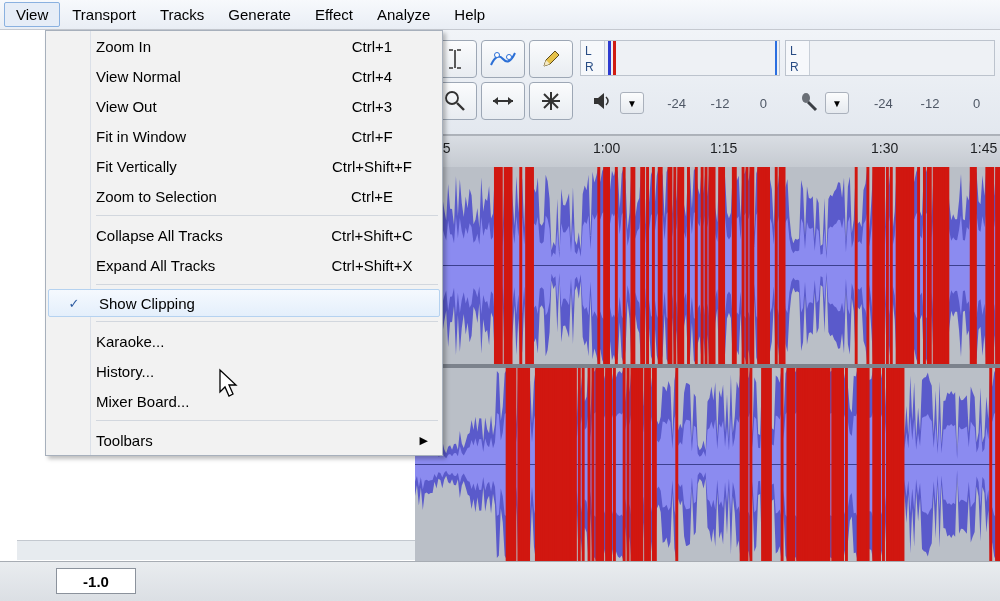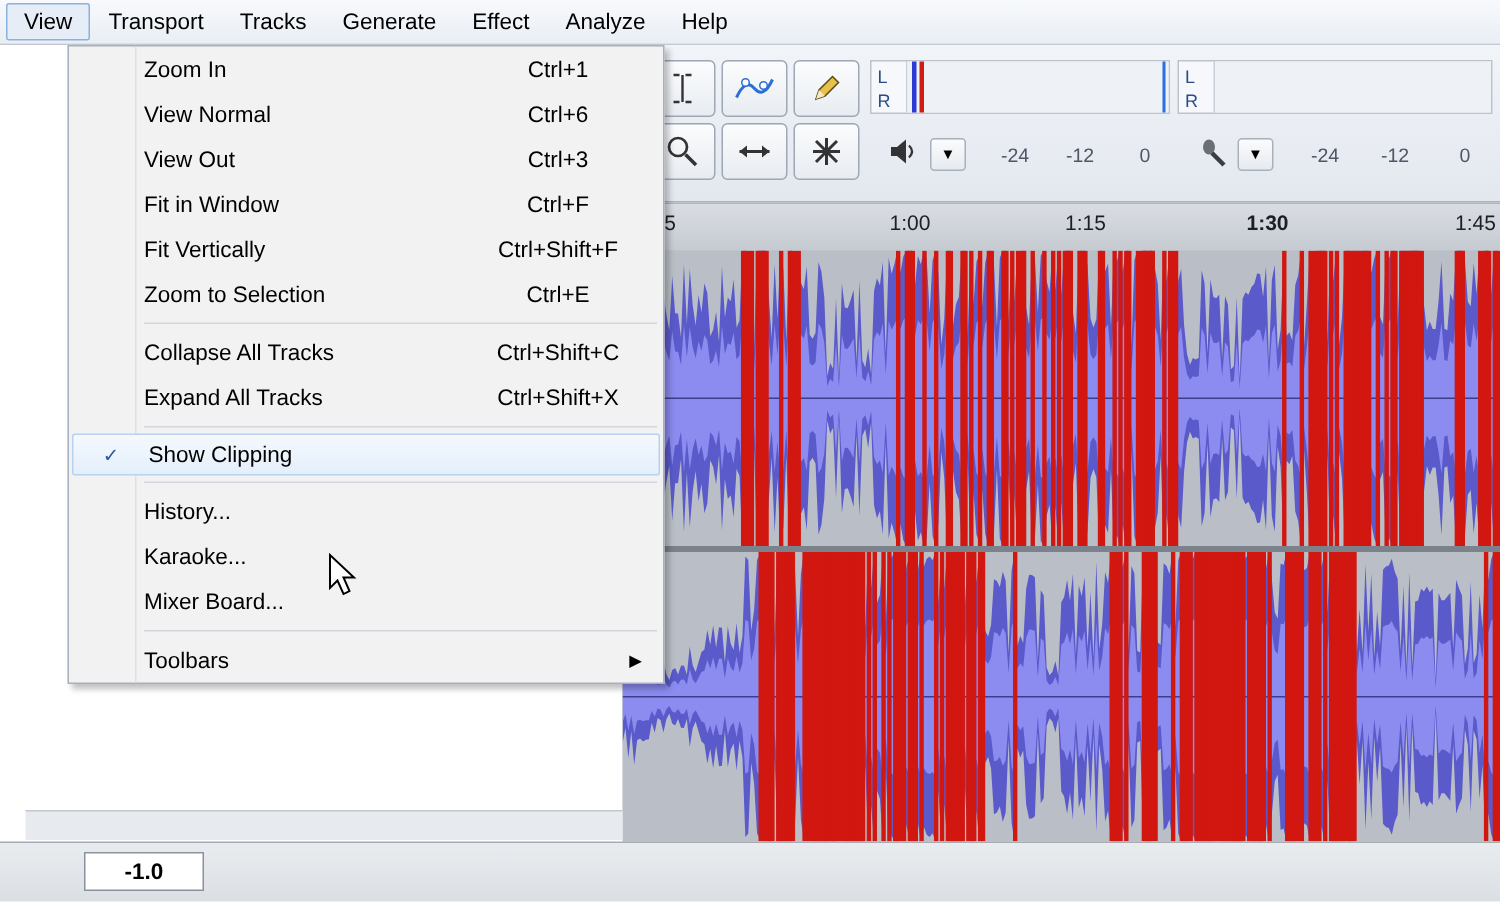--- a/index.html
+++ b/index.html
@@ -275,21 +275,21 @@
   <div class="dd-leftbar"></div>
 
   <div class="dd-item">
     <span class="check"></span>
       <span class="lbl">Zoom In</span>
       <span class="short">Ctrl+1</span>
   </div>
   <div class="dd-item">
     <span class="check"></span>
       <span class="lbl">View Normal</span>
-      <span class="short">Ctrl+6</span>
+      <span class="short">Ctrl+4</span>
   </div>
   <div class="dd-item">
     <span class="check"></span>
       <span class="lbl">View Out</span>
       <span class="short">Ctrl+3</span>
   </div>
   <div class="dd-item">
     <span class="check"></span>
       <span class="lbl">Fit in Window</span>
       <span class="short">Ctrl+F</span>
@@ -323,26 +323,26 @@
   <div class="dd-item highlight">
     <span class="check">✓</span>
     <span class="lbl">Show Clipping</span>
     <span class="short"></span>
   </div>
 
   <div class="dd-sep"></div>
 
   <div class="dd-item">
     <span class="check"></span>
+      <span class="lbl">Karaoke...</span>
+      <span class="short"></span>
+  </div>
+  <div class="dd-item">
+    <span class="check"></span>
       <span class="lbl">History...</span>
-      <span class="short"></span>
-  </div>
-  <div class="dd-item">
-    <span class="check"></span>
-      <span class="lbl">Karaoke...</span>
       <span class="short"></span>
   </div>
   <div class="dd-item">
     <span class="check"></span>
       <span class="lbl">Mixer Board...</span>
       <span class="short"></span>
   </div>
 
   <div class="dd-sep"></div>
 
@@ -446,21 +446,21 @@
     <span>-24</span>
     <span>-12</span>
     <span>0</span>
   </div>
 </div>
 
 <div class="ruler">
   <span class="tick" style="left:20px;">45</span>
   <span class="tick" style="left:150px;margin-left:28px;">1:00</span>
   <span class="tick" style="left:295px;">1:15</span>
-  <span class="tick" style="left:416px;font-weight:bold;">1:30</span>
+  <span class="tick" style="left:456px;">1:30</span>
   <span class="tick" style="left:555px;">1:45</span>
 </div>
 
 <div class="wave-area">
   <div class="channel">
     <svg class="wave-svg" id="wave-top" preserveAspectRatio="none" viewBox="0 0 600 200">
         <path d="M0 100 L0 9.355355455668388 L2 7.111188857896124 L4 56.63373634876328 L6 37.363255279753105 L8 6.836308742456183 L10 52.107509714183266 L12 38.26831322375084 L14 30.303008296784242 L16 22.90585040570498 L18 46.22997464654692 L20 52.803349559038594 L22 3.8707650220409278 L24 36.26284334601638 L26 49.06560718593484 L28 30.262721071307624 L30 43.317257944123 L32 53.976236227586924 L34 17.15136207071218 L36 42.408791633037055 L38 42.678166878958315 L40 58.85404127641331 L42 9.178954017274805 L44 49.870383510026805 L46 12.457889017011652 L48 36.903451593510425 L50 50.80063039839725 L52 30.060464884087764 L54 41.98456840202223 L56 22.191257920352086 L58 28.731399016174905 L60 58.08352117541068 L62 53.58784403631838 L64 41.610702500856156 L66 61.68699760904659 L68 10.691737991033818 L70 45.36706105040634 L72 31.861215535881513 L74 34.41658225829222 L76 19.403429373465556 L78 52.330765444645685 L80 47.3003040521168 L82 0 L84 0 L86 49.49624829601428 L88 9.825005362714606 L90 65.3362768641329 L92 0 L94 0 L96 0 L98 0 L100 30.731160634176547 L102 59.71899977872406 L104 9.119610673495131 L106 46.427317232309576 L108 0 L110 13.156706340095582 L112 61.08053390929165 L114 0 L116 0 L118 63.18828145892987 L120 3.588005113734866 L122 21.871248138157625 L124 26.158876232086158 L126 10.695793567414498 L128 57.07711402705842 L130 59.696862218111086 L132 55.65433828868655 L134 7.806135795235676 L136 14.230495534538761 L138 31.967877999157523 L140 84.8914621887438 L142 76.2130756856842 L144 80.10948964983154 L146 32.30872351254661 L148 86.20906318810844 L150 22.13069853166229 L152 38.646269196019404 L154 39.0634497883314 L156 33.48848796458394 L158 26.537248924259814 L160 75.37367610042728 L162 20.23113078826036 L164 74.4842029265504 L166 79.12336648091053 L168 66.36755665918587 L170 83.88895443764315 L172 27.372688800895133 L174 18.808544566102853 L176 23.48875345367378 L178 7.798334643781018 L180 70.15450610554453 L182 4.877585829890847 L184 15.657179158253442 L186 8.840843965581783 L188 0 L190 15.1298974097176 L192 4.1447631622273775 L194 0 L196 0 L198 0 L200 23.327232012911608 L202 3.7785170241485417 L204 9.32285279821376 L206 0 L208 5.339627089718533 L210 42.497682848045315 L212 6.828768142921319 L214 0 L216 14.987743291828593 L218 63.712827856549374 L220 46.237872826092726 L222 0 L224 0 L226 50.547388846216315 L228 36.457467443306 L230 31.43767190747323 L232 0 L234 0 L236 58.31277869194876 L238 0 L240 36.49270443590032 L242 7.78713028216535 L244 2.5973786688512774 L246 37.86203159426408 L248 8.534548241211994 L250 0 L252 0 L254 8.93401372178755 L256 51.87683739484565 L258 4.952901125749392 L260 0 L262 0 L264 47.53557434145801 L266 0.08600194215409829 L268 34.51219510010978 L270 0 L272 6.980002052711271 L274 0 L276 38.545920049956685 L278 50.50194599449438 L280 0 L282 5.162499069805179 L284 41.84360544660147 L286 3.4439839176561406 L288 0 L290 20.639171844570953 L292 28.064391741390963 L294 0 L296 26.92563775082128 L298 0 L300 29.82927191374874 L302 0 L304 0 L306 0 L308 41.64555762312031 L310 56.02979046266517 L312 0 L314 0 L316 0 L318 10.271852270755275 L320 46.08386281347708 L322 52.12495730886187 L324 46.570983893470455 L326 0 L328 0 L330 14.123826490427732 L332 8.98819529718675 L334 51.45326107447736 L336 0 L338 7.389425503045288 L340 0 L342 14.59236048756263 L344 0 L346 0 L348 65.80437893255399 L350 6.667378332036861 L352 0 L354 32.23894050987752 L356 0 L358 0 L360 0 L362 0 L364 11.77255013423985 L366 22.559269512436273 L368 61.023931924391945 L370 0 L372 21.393646736946522 L374 1.4157014712315146 L376 69.18663554650816 L378 67.22461537674783 L380 20.4722196233199 L382 12.282846941280013 L384 50.36331603590656 L386 70.12949719896035 L388 77.33594046693456 L390 72.78399144269495 L392 73.7869047068121 L394 72.5143395012136 L396 13.214819387240823 L398 22.114093553990102 L400 69.6529916697022 L402 19.494205440365747 L404 31.407880397540552 L406 32.252276321490044 L408 29.79662255157737 L410 73.02239143884962 L412 30.942944162604718 L414 36.50032021378969 L416 80.30417921332581 L418 78.32507122458473 L420 31.596719419308968 L422 87.51156469970968 L424 32.57427289562264 L426 28.20212201935243 L428 29.86700190264429 L430 24.874049178568697 L432 22.44999398868424 L434 15.375032606615164 L436 16.09539180983927 L438 31.24668359977548 L440 10.626854196557431 L442 75.60840595051388 L444 20.03901060826003 L446 9.612972896920795 L448 67.12261091391841 L450 53.709375365442895 L452 2.1457211608723696 L454 57.93740166901055 L456 55.335464751418264 L458 60.87946436999055 L460 23.338463950162435 L462 16.958476851874764 L464 0 L466 65.03076954652107 L468 35.31210298697978 L470 0 L472 6.394043544231323 L474 68.8167865546171 L476 0 L478 0 L480 0 L482 62.38599801694441 L484 0 L486 20.40345915025344 L488 0 L490 63.25742193082636 L492 44.798852899440774 L494 0 L496 0 L498 0 L500 1.1529595472389786 L502 0 L504 11.606587237795708 L506 0 L508 0 L510 0 L512 15.242011445713203 L514 5.205771128110314 L516 0 L518 45.08367583924304 L520 50.0232849078758 L522 0 L524 5.605508661423087 L526 0 L528 0 L530 51.22632766635495 L532 0 L534 0 L536 0 L538 0 L540 0 L542 0 L544 0 L546 6.12328372093404 L548 36.55485458712743 L550 54.10235392849438 L552 48.03782679170043 L554 53.15121656900865 L556 53.16896682612083 L558 34.13882307475829 L560 7.118398136697678 L562 52.97926981316342 L564 54.05222008304787 L566 29.058884701365642 L568 34.006273589415386 L570 0 L572 0 L574 0 L576 6.2982702170115346 L578 34.69759091048721 L580 37.89210963466773 L582 8.429890162587597 L584 29.3061304246488 L586 0 L588 18.68691061358976 L590 0 L592 0 L594 29.12808691233282 L596 0 L598 0 L600 17.049827314131164 L600 182.95017268586884 L598 200 L596 200 L594 170.87191308766717 L592 200 L590 200 L588 181.31308938641024 L586 200 L584 170.6938695753512 L582 191.57010983741242 L580 162.10789036533225 L578 165.3024090895128 L576 193.70172978298848 L574 200 L572 200 L570 200 L568 165.9937264105846 L566 170.94111529863437 L564 145.94777991695213 L562 147.02073018683657 L560 192.8816018633023 L558 165.8611769252417 L556 146.83103317387918 L554 146.84878343099135 L552 151.96217320829956 L550 145.89764607150562 L548 163.44514541287256 L546 193.87671627906596 L544 200 L542 200 L540 200 L538 200 L536 200 L534 200 L532 200 L530 148.77367233364504 L528 200 L526 200 L524 194.39449133857693 L522 200 L520 149.9767150921242 L518 154.91632416075697 L516 200 L514 194.7942288718897 L512 184.75798855428678 L510 200 L508 200 L506 200 L504 188.3934127622043 L502 200 L500 198.847040452761 L498 200 L496 200 L494 200 L492 155.20114710055924 L490 136.74257806917365 L488 200 L486 179.59654084974656 L484 200 L482 137.61400198305557 L480 200 L478 200 L476 200 L474 131.1832134453829 L472 193.60595645576868 L470 200 L468 164.68789701302023 L466 134.96923045347893 L464 200 L462 183.04152314812524 L460 176.66153604983757 L458 139.12053563000944 L456 144.66453524858173 L454 142.06259833098946 L452 197.85427883912763 L450 146.2906246345571 L448 132.8773890860816 L446 190.38702710307922 L444 179.96098939174 L442 124.39159404948612 L440 189.37314580344258 L438 168.75331640022452 L436 183.90460819016073 L434 184.62496739338485 L432 177.55000601131576 L430 175.1259508214313 L428 170.1329980973557 L426 171.79787798064757 L424 167.42572710437736 L422 112.48843530029032 L420 168.40328058069105 L418 121.67492877541527 L416 119.69582078667419 L414 163.49967978621032 L412 169.0570558373953 L410 126.97760856115038 L408 170.20337744842263 L406 167.74772367850994 L404 168.59211960245943 L402 180.50579455963424 L400 130.3470083302978 L398 177.8859064460099 L396 186.78518061275918 L394 127.4856604987864 L392 126.2130952931879 L390 127.21600855730505 L388 122.66405953306544 L386 129.87050280103963 L384 149.63668396409344 L382 187.71715305872 L380 179.52778037668008 L378 132.77538462325217 L376 130.81336445349183 L374 198.5842985287685 L372 178.60635326305348 L370 200 L368 138.97606807560805 L366 177.4407304875637 L364 188.22744986576015 L362 200 L360 200 L358 200 L356 200 L354 167.76105949012248 L352 200 L350 193.33262166796314 L348 134.195621067446 L346 200 L344 200 L342 185.40763951243736 L340 200 L338 192.6105744969547 L336 200 L334 148.54673892552265 L332 191.01180470281327 L330 185.87617350957225 L328 200 L326 200 L324 153.42901610652956 L322 147.87504269113813 L320 153.91613718652292 L318 189.7281477292447 L316 200 L314 200 L312 200 L310 143.97020953733482 L308 158.3544423768797 L306 200 L304 200 L302 200 L300 170.17072808625124 L298 200 L296 173.0743622491787 L294 200 L292 171.93560825860902 L290 179.36082815542903 L288 200 L286 196.55601608234386 L284 158.1563945533985 L282 194.83750093019484 L280 200 L278 149.49805400550562 L276 161.4540799500433 L274 200 L272 193.01999794728874 L270 200 L268 165.48780489989022 L266 199.9139980578459 L264 152.46442565854198 L262 200 L260 200 L258 195.0470988742506 L256 148.12316260515433 L254 191.06598627821245 L252 200 L250 200 L248 191.465451758788 L246 162.13796840573593 L244 197.40262133114874 L242 192.21286971783465 L240 163.50729556409968 L238 200 L236 141.68722130805125 L234 200 L232 200 L230 168.56232809252677 L228 163.542532556694 L226 149.4526111537837 L224 200 L222 200 L220 153.7621271739073 L218 136.28717214345062 L216 185.0122567081714 L214 200 L212 193.17123185707868 L210 157.50231715195468 L208 194.66037291028147 L206 200 L204 190.67714720178623 L202 196.22148297585147 L200 176.67276798708838 L198 200 L196 200 L194 200 L192 195.85523683777262 L190 184.8701025902824 L188 200 L186 191.15915603441823 L184 184.34282084174657 L182 195.12241417010915 L180 129.84549389445547 L178 192.201665356219 L176 176.51124654632622 L174 181.19145543389715 L172 172.62731119910487 L170 116.11104556235685 L168 133.63244334081412 L166 120.87663351908947 L164 125.5157970734496 L162 179.76886921173963 L160 124.62632389957272 L158 173.4627510757402 L156 166.51151203541605 L154 160.9365502116686 L152 161.3537308039806 L150 177.8693014683377 L148 113.79093681189156 L146 167.6912764874534 L144 119.89051035016846 L142 123.7869243143158 L140 115.1085378112562 L138 168.0321220008425 L136 185.76950446546124 L134 192.19386420476434 L132 144.34566171131345 L130 140.30313778188892 L128 142.92288597294157 L126 189.3042064325855 L124 173.84112376791384 L122 178.12875186184237 L120 196.41199488626512 L118 136.81171854107012 L116 200 L114 200 L112 138.91946609070834 L110 186.84329365990442 L108 200 L106 153.57268276769042 L104 190.88038932650488 L102 140.28100022127595 L100 169.26883936582345 L98 200 L96 200 L94 200 L92 200 L90 134.6637231358671 L88 190.1749946372854 L86 150.50375170398573 L84 200 L82 200 L80 152.69969594788319 L78 147.6692345553543 L76 180.59657062653446 L74 165.58341774170776 L72 168.1387844641185 L70 154.63293894959367 L68 189.30826200896618 L66 138.31300239095341 L64 158.38929749914385 L62 146.4121559636816 L60 141.91647882458932 L58 171.26860098382508 L56 177.8087420796479 L54 158.01543159797777 L52 169.93953511591224 L50 149.19936960160274 L48 163.09654840648957 L46 187.54211098298833 L44 150.1296164899732 L42 190.8210459827252 L40 141.1459587235867 L38 157.3218331210417 L36 157.59120836696295 L34 182.8486379292878 L32 146.02376377241308 L30 156.682742055877 L28 169.73727892869238 L26 150.93439281406518 L24 163.73715665398362 L22 196.12923497795907 L20 147.1966504409614 L18 153.7700253534531 L16 177.094149594295 L14 169.69699170321576 L12 161.73168677624915 L10 147.89249028581673 L8 193.1636912575438 L6 162.6367447202469 L4 143.36626365123672 L2 192.88881114210386 L0 190.6446445443316 Z" fill="#5a5acb"></path>
         <path d="M0 100 L0 50.14544550061761 L2 48.91115387184286 L4 76.1485549918198 L6 65.54979040386421 L8 48.759969808350895 L10 73.6591303428008 L12 66.04757227306297 L14 61.66665456323133 L16 57.598217723137736 L18 70.4264860556008 L20 74.04184225747122 L22 47.128920762122505 L24 64.944563840309 L26 71.98608395226415 L28 61.64449658921919 L30 68.82449186926765 L32 74.6869299251728 L34 54.433249138891696 L36 68.32483539817038 L38 68.47299178342706 L40 77.36972270202732 L42 50.04842470950114 L44 72.42871093051474 L46 51.85183895935641 L48 65.29689837643073 L50 72.94034671911848 L52 61.53325568624827 L54 68.09151262111223 L56 57.20519185619364 L58 60.80226945889619 L60 76.94593664647587 L62 74.47331421997511 L64 67.88588637547088 L66 78.92784868497563 L68 50.88045589506859 L70 69.95188357772349 L72 62.52366854473483 L74 63.92912024206072 L76 55.67188615540605 L78 73.78192099455512 L80 71.01516722866424 L82 44.99999999999999 L84 44.99999999999999 L86 72.22293656280786 L88 50.40375294949303 L90 80.93495227527309 L92 44.99999999999999 L94 44.99999999999999 L96 44.99999999999999 L98 44.99999999999999 L100 61.902138348797095 L102 77.84544987829824 L104 50.01578587042232 L106 70.53502447777026 L108 44.99999999999999 L110 52.236188487052566 L112 78.59429365011042 L114 44.99999999999999 L116 44.99999999999999 L118 79.75355480241143 L120 46.97340281255417 L122 57.02918647598669 L124 59.38738192764738 L126 50.88268646207797 L128 76.39241271488213 L130 77.8332742199611 L132 75.6098860587776 L134 49.29337468737962 L136 52.82677254399631 L138 62.58233289953663 L140 91.69030420380909 L142 86.91719162712631 L144 89.06021930740735 L146 62.769797931900634 L148 92.41498475345965 L150 57.171884192414254 L152 66.25544805781067 L154 66.48489738358226 L156 63.41866838052116 L158 59.59548690834289 L160 86.455521855235 L162 56.127121933543194 L164 85.96631160960271 L166 88.51785156450079 L168 81.50215616255223 L170 91.13892494070373 L172 60.05497884049232 L174 55.344699511356566 L176 57.91881439952058 L178 49.28908405407956 L180 83.58497835804948 L182 47.68267220643996 L184 53.61144853703939 L186 49.862464181069974 L188 44.99999999999999 L190 53.321443575344674 L192 47.279619739225055 L194 44.99999999999999 L196 44.99999999999999 L198 44.99999999999999 L200 57.829977607101384 L202 47.07818436328169 L204 50.127569039017565 L206 44.99999999999999 L208 47.93679489934519 L210 68.37372556642492 L212 48.755822478606724 L214 44.99999999999999 L216 53.24325881050572 L218 80.04205532110215 L220 70.43083005435099 L222 44.99999999999999 L224 44.99999999999999 L226 72.80106386541897 L228 65.05160709381829 L230 62.29071954911027 L232 44.99999999999999 L234 44.99999999999999 L236 77.07202828057181 L238 44.99999999999999 L240 65.07098743974518 L242 49.28292165519094 L244 46.4285582678682 L246 65.82411737684524 L248 49.69400153266659 L250 44.99999999999999 L252 44.99999999999999 L254 49.91370754698315 L256 73.53226056716511 L258 47.72409561916216 L260 44.99999999999999 L262 44.99999999999999 L264 71.1445658878019 L266 45.04730106818475 L268 63.981707305060375 L270 44.99999999999999 L272 48.83900112899119 L274 44.99999999999999 L276 66.20025602747617 L278 72.77607029697191 L280 44.99999999999999 L282 47.83937448839284 L284 68.01398299563081 L286 46.894191154710875 L288 44.99999999999999 L290 56.35154451451402 L292 60.435415457765025 L294 44.99999999999999 L296 59.8091007629517 L298 44.99999999999999 L300 61.406099552561805 L302 44.99999999999999 L304 44.99999999999999 L306 44.99999999999999 L308 67.90505669271616 L310 75.81638475446584 L312 44.99999999999999 L314 44.99999999999999 L316 44.99999999999999 L318 50.6495187489154 L320 70.34612454741239 L322 73.66872651987403 L324 70.61404114140875 L326 44.99999999999999 L328 44.99999999999999 L330 52.76810456973525 L332 49.94350741345271 L334 73.29929359096255 L336 44.99999999999999 L338 49.0641840266749 L340 44.99999999999999 L342 53.02579826815944 L344 44.99999999999999 L346 44.99999999999999 L348 81.19240841290468 L350 48.66705808262027 L352 44.99999999999999 L354 62.73141728043264 L356 44.99999999999999 L358 44.99999999999999 L360 44.99999999999999 L362 44.99999999999999 L364 51.47490257383191 L366 57.40759823183995 L368 78.56316255841557 L370 44.99999999999999 L372 56.76650570532058 L374 45.77863580917733 L376 83.05264955057949 L378 81.9735384572113 L380 56.259720792825945 L382 51.755565817704 L384 72.6998238197486 L386 83.5712234594282 L388 87.534767256814 L390 85.03119529348223 L392 85.58279758874666 L394 84.88288672566748 L396 52.26815066298245 L398 57.16275145469455 L400 83.30914541833621 L402 55.72181299220116 L404 62.2743342186473 L406 62.73875197681952 L408 61.38814240336755 L410 85.16231529136729 L412 62.01861928943259 L414 65.07517611758433 L416 89.1672985673292 L418 88.0787891735216 L420 62.37819568061993 L422 93.13136058484032 L424 62.91585009259245 L426 60.51116711064383 L428 61.42685104645436 L430 58.68072704821278 L432 57.34749669377633 L434 53.45626793363834 L436 53.85246549541159 L438 62.185675979876514 L440 50.844769808106584 L442 86.58462327278264 L444 56.02145583454301 L446 50.28713509330643 L448 81.91743600265512 L450 74.54015645099359 L452 46.1801466384798 L454 76.86557091795581 L456 75.43450561328004 L458 78.48370540349481 L460 57.836155172589336 L462 54.32716226853112 L464 44.99999999999999 L466 80.76692325058659 L468 64.42165664283888 L470 44.99999999999999 L472 48.51672394932722 L474 82.84923260503939 L476 44.99999999999999 L478 44.99999999999999 L480 44.99999999999999 L482 79.31229890931942 L484 44.99999999999999 L486 56.22190253263939 L488 44.99999999999999 L490 79.7915820619545 L492 69.63936909469243 L494 44.99999999999999 L496 44.99999999999999 L498 44.99999999999999 L500 45.634127750981435 L502 44.99999999999999 L504 51.383622980787635 L506 44.99999999999999 L508 44.99999999999999 L510 44.99999999999999 L512 53.383106295142255 L514 47.86317412046067 L516 44.99999999999999 L518 69.79602171158368 L520 72.51280669933169 L522 44.99999999999999 L524 48.0830297637827 L526 44.99999999999999 L528 44.99999999999999 L530 73.17448021649523 L532 44.99999999999999 L534 44.99999999999999 L536 44.99999999999999 L538 44.99999999999999 L540 44.99999999999999 L542 44.99999999999999 L544 44.99999999999999 L546 48.36780604651372 L548 65.10517002292008 L550 74.75629466067191 L552 71.42080473543524 L554 74.23316911295476 L556 74.24293175436645 L558 63.776352691117054 L560 48.91511897518372 L562 74.13859839723987 L564 74.72872104567632 L566 60.9823865857511 L568 63.70345047417846 L570 44.99999999999999 L572 44.99999999999999 L574 44.99999999999999 L576 48.46404861935634 L578 64.08367500076795 L580 65.84066029906725 L582 49.636439589423176 L584 61.118371733556835 L586 44.99999999999999 L588 55.277800837474366 L590 44.99999999999999 L592 44.99999999999999 L594 61.02044780178305 L596 44.99999999999999 L598 44.99999999999999 L600 54.37740502277214 L600 145.62259497722786 L598 155 L596 155 L594 138.97955219821694 L592 155 L590 155 L588 144.72219916252564 L586 155 L584 138.88162826644316 L582 150.36356041057684 L580 134.15933970093275 L578 135.91632499923205 L576 151.53595138064367 L574 155 L572 155 L570 155 L568 136.29654952582155 L566 139.0176134142489 L564 125.27127895432368 L562 125.86140160276013 L560 151.0848810248163 L558 136.22364730888296 L556 125.75706824563355 L554 125.76683088704524 L552 128.57919526456476 L550 125.24370533932809 L548 134.89482997707992 L546 151.63219395348628 L544 155 L542 155 L540 155 L538 155 L536 155 L534 155 L532 155 L530 126.82551978350477 L528 155 L526 155 L524 151.9169702362173 L522 155 L520 127.48719330066831 L518 130.20397828841632 L516 155 L514 152.13682587953934 L512 146.61689370485774 L510 155 L508 155 L506 155 L504 148.61637701921236 L502 155 L500 154.36587224901857 L498 155 L496 155 L494 155 L492 130.36063090530757 L490 120.2084179380455 L488 155 L486 143.77809746736062 L484 155 L482 120.68770109068058 L480 155 L478 155 L476 155 L474 117.15076739496061 L472 151.48327605067277 L470 155 L468 135.57834335716112 L466 119.23307674941341 L464 155 L462 145.6728377314689 L460 142.16384482741066 L458 121.51629459650519 L456 124.56549438671996 L454 123.13442908204419 L452 153.8198533615202 L450 125.45984354900641 L448 118.08256399734488 L446 149.71286490669357 L444 143.97854416545698 L442 113.41537672721736 L440 149.15523019189342 L438 137.81432402012348 L436 146.1475345045884 L434 146.54373206636166 L432 142.65250330622368 L430 141.3192729517872 L428 138.57314895354563 L426 139.48883288935616 L424 137.08414990740755 L422 106.86863941515968 L420 137.62180431938006 L418 111.9212108264784 L416 110.8327014326708 L414 134.92482388241567 L412 137.9813807105674 L410 114.83768470863271 L408 138.61185759663243 L406 137.26124802318049 L404 137.7256657813527 L402 144.27818700779883 L400 116.69085458166379 L398 142.83724854530544 L396 147.73184933701754 L394 115.11711327433252 L392 114.41720241125334 L390 114.96880470651777 L388 112.465232743186 L386 116.4287765405718 L384 127.3001761802514 L382 148.244434182296 L380 143.74027920717407 L378 118.0264615427887 L376 116.94735044942051 L374 154.22136419082267 L372 143.23349429467942 L370 155 L368 121.43683744158443 L366 142.59240176816004 L364 148.5250974261681 L362 155 L360 155 L358 155 L356 155 L354 137.26858271956735 L352 155 L350 151.33294191737974 L348 118.80759158709532 L346 155 L344 155 L342 146.97420173184057 L340 155 L338 150.9358159733251 L336 155 L334 126.70070640903745 L332 150.05649258654728 L330 147.23189543026476 L328 155 L326 155 L324 129.38595885859127 L322 126.33127348012597 L320 129.6538754525876 L318 149.3504812510846 L316 155 L314 155 L312 155 L310 124.18361524553416 L308 132.09494330728384 L306 155 L304 155 L302 155 L300 138.5939004474382 L298 155 L296 140.1908992370483 L294 155 L292 139.56458454223497 L290 143.64845548548598 L288 155 L286 153.10580884528912 L284 131.9860170043692 L282 152.16062551160715 L280 155 L278 127.22392970302809 L276 133.79974397252383 L274 155 L272 151.16099887100881 L270 155 L268 136.01829269493962 L266 154.95269893181523 L264 128.8554341121981 L262 155 L260 155 L258 152.27590438083783 L256 126.46773943283489 L254 150.08629245301685 L252 155 L250 155 L248 150.3059984673334 L246 134.17588262315476 L244 153.5714417321318 L242 150.71707834480907 L240 134.92901256025482 L238 155 L236 122.92797171942819 L234 155 L232 155 L230 137.70928045088974 L228 134.9483929061817 L226 127.19893613458103 L224 155 L222 155 L220 129.569169945649 L218 119.95794467889785 L216 146.75674118949428 L214 155 L212 151.24417752139328 L210 131.62627443357508 L208 152.0632051006548 L206 155 L204 149.87243096098243 L202 152.9218156367183 L200 142.1700223928986 L198 155 L196 155 L194 155 L192 152.72038026077496 L190 146.6785564246553 L188 155 L186 150.13753581893002 L184 146.3885514629606 L182 152.31732779356003 L180 116.41502164195052 L178 150.71091594592045 L176 142.08118560047942 L174 144.65530048864343 L172 139.9450211595077 L170 108.86107505929627 L168 118.49784383744777 L166 111.48214843549921 L164 114.03368839039729 L162 143.8728780664568 L160 113.544478144765 L158 140.40451309165712 L156 136.58133161947885 L154 133.51510261641772 L152 133.74455194218933 L150 142.82811580758573 L148 107.58501524654035 L146 137.23020206809937 L144 110.93978069259265 L142 113.08280837287369 L140 108.30969579619091 L138 137.41766710046338 L136 147.1732274560037 L134 150.7066253126204 L132 124.3901139412224 L130 122.1667257800389 L128 123.60758728511787 L126 149.11731353792203 L124 140.61261807235263 L122 142.9708135240133 L120 153.02659718744582 L118 120.24644519758857 L116 155 L114 155 L112 121.40570634988958 L110 147.76381151294743 L108 155 L106 129.46497552222974 L104 149.98421412957768 L102 122.15455012170176 L100 138.0978616512029 L98 155 L96 155 L94 155 L92 155 L90 119.06504772472691 L88 149.59624705050697 L86 127.77706343719214 L84 155 L82 155 L80 128.98483277133576 L78 126.21807900544488 L76 144.32811384459396 L74 136.07087975793928 L72 137.47633145526515 L70 130.0481164222765 L68 149.1195441049314 L66 121.07215131502437 L64 132.11411362452912 L62 125.52668578002489 L60 123.05406335352413 L58 139.1977305411038 L56 142.79480814380636 L54 131.90848737888777 L52 138.46674431375175 L50 127.05965328088152 L48 134.70310162356927 L46 148.1481610406436 L44 127.57128906948526 L42 149.95157529049885 L40 122.63027729797268 L38 131.52700821657294 L36 131.67516460182964 L34 145.5667508611083 L32 125.3130700748272 L30 131.17550813073234 L28 138.3555034107808 L26 128.01391604773585 L24 135.055436159691 L22 152.8710792378775 L20 125.95815774252878 L18 129.5735139443992 L16 142.40178227686226 L14 138.33334543676867 L12 133.95242772693703 L10 126.3408696571992 L8 151.2400301916491 L6 134.45020959613578 L4 123.8514450081802 L2 151.08884612815714 L0 149.8545544993824 Z" fill="#8b8bf0"></path>
         <line x1="0" x2="600" y1="100" y2="100" stroke="#3a3e8c" stroke-width="1"></line>
         <rect x="81" y="0" width="3" height="200" fill="#d11710"></rect>

